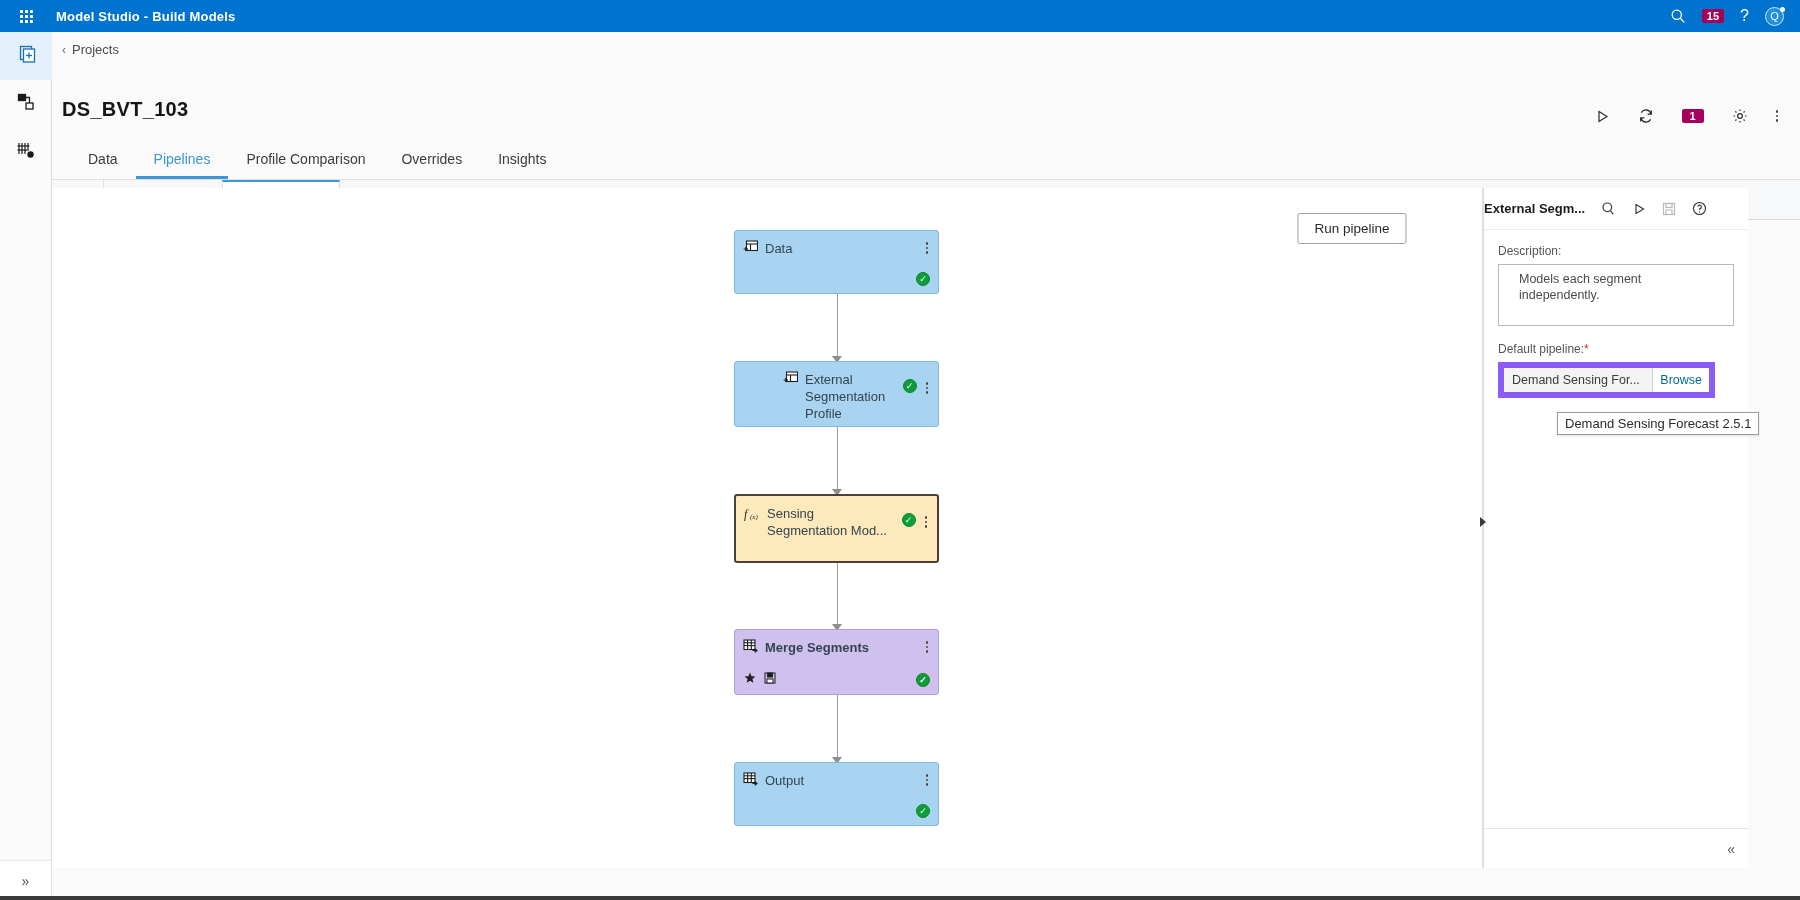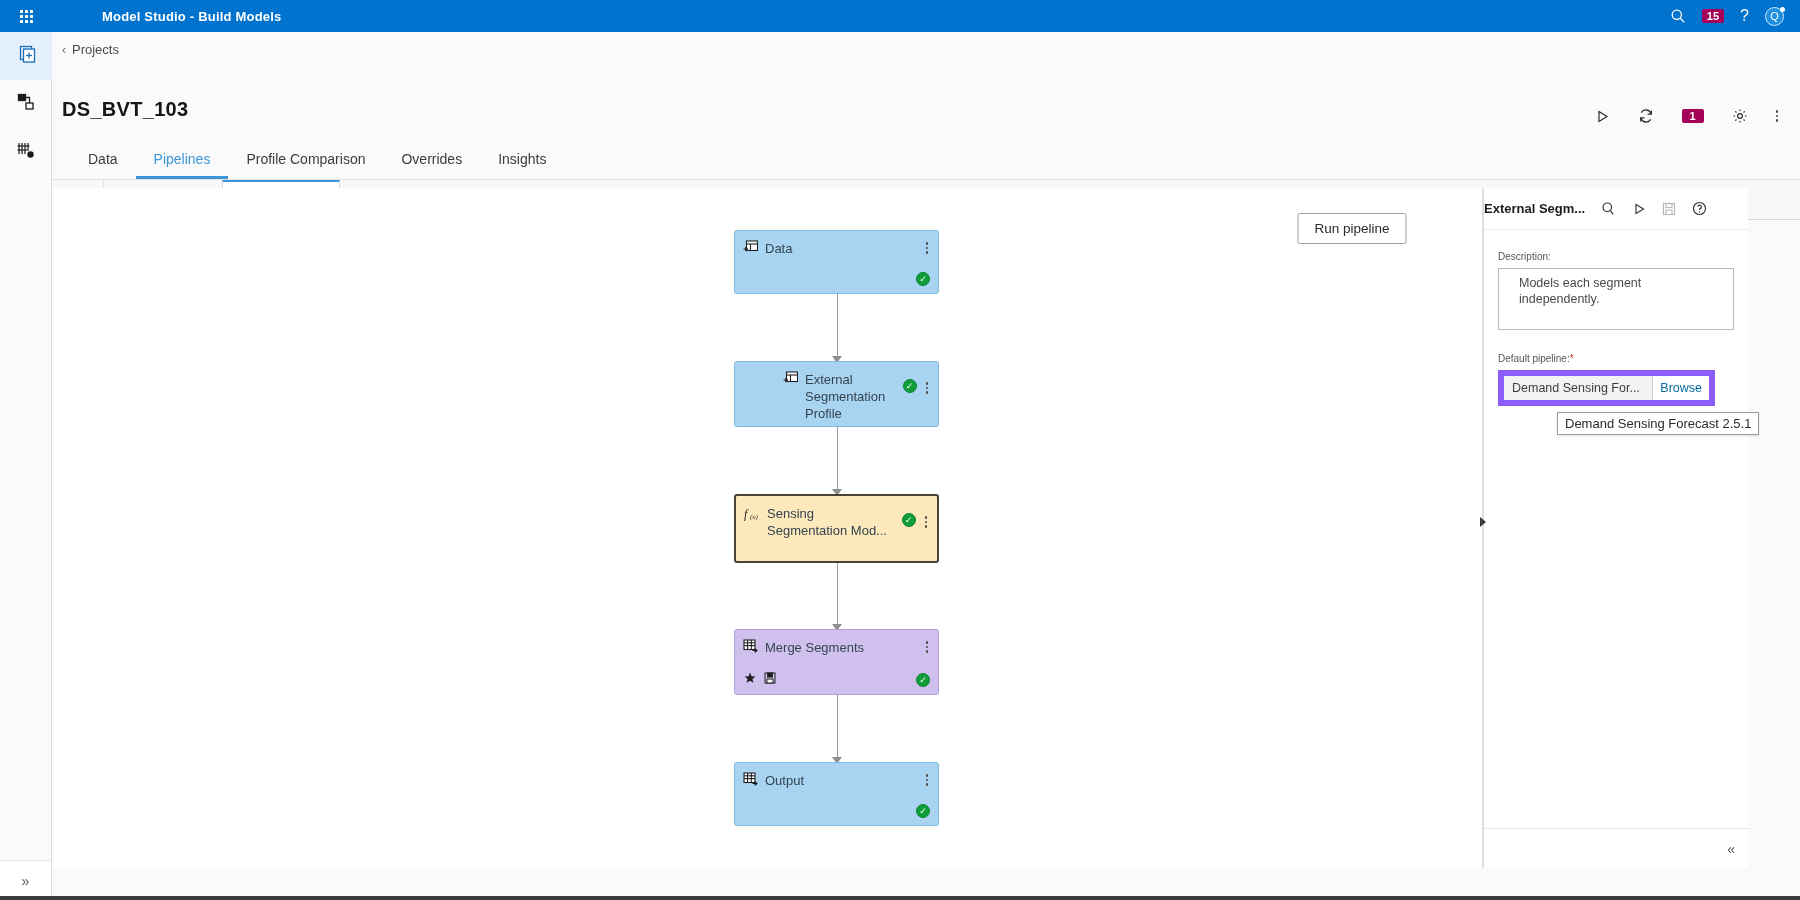--- a/index.html
+++ b/index.html
@@ -7,21 +7,21 @@
     width: 1800px; height: 900px;
     font-family: "Liberation Sans", sans-serif;
     background: #ffffff;
     overflow: hidden;
   }
   body { position: relative; }
 
   
   .appbar {
     position: absolute; top: 0; left: 0; width: 1800px; height: 32px;
-    background: #0073cf; display: flex; align-items: center; gap: 46px;
+    background: #0073cf; display: flex; align-items: center;
   }
   .appbar .waffle {
     width: 52px; height: 32px; display: flex; align-items: center; justify-content: center;
     cursor: pointer;
   }
   .waffle-grid { display: grid; grid-template-columns: repeat(3, 3px); grid-gap: 2px; }
   .waffle-grid i { width: 3px; height: 3px; background: #fff; display: block; border-radius: .5px; }
   .appbar .app-title {
     color: #fff; font-size: 13px; font-weight: bold; letter-spacing: .2px; margin-left: 4px;
   }
@@ -181,21 +181,21 @@
   .rpanel-head {
     height: 42px; display: flex; align-items: center; gap: 16px; padding: 0 0;
     border-bottom: 1px solid #ececec;
   }
   .rpanel-title {
     font-size: 13px; font-weight: bold; color: #1c1c1c; white-space: nowrap;
   }
   .rp-icon { color: #3a3a3a; cursor: pointer; display: flex; align-items: center; }
   .rp-icon.disabled { color: #b9b9b9; }
   .rpanel-body { padding: 14px 14px 0 14px; position: relative; }
-  .field-label { font-size: 10px; color: #565656; margin-bottom: 6px; margin-top: 7px; }
+  .field-label { font-size: 12px; color: #565656; margin-bottom: 6px; }
   .req-star { color: #c0392b; }
   .desc-box {
     border: 1px solid #b9b9b9; background: #fff; height: 62px; padding: 6px 20px;
     font-size: 12.5px; color: #4a4a4a; line-height: 16px; overflow: hidden;
   }
   .spacer-16 { height: 16px; }
   .pipeline-row { display: flex; align-items: stretch; border: 6px solid #8b5cf6; width: 217px; }
   .pipeline-value {
     flex: 1; background: #f3f3f3; font-size: 12.5px; color: #3c3c3c;
     padding: 5px 8px; white-space: nowrap; overflow: hidden;
@@ -429,21 +429,21 @@
       <span class="node-label">Sensing Segmentation Mod...</span>
       <span class="status-inline">✓</span>
       <span class="node-kebab kebab-dots" style="padding-top:12px;">
           <i></i>
           <i></i>
           <i></i>
         </span>
     </div>
   </div>
 
-  <div class="node node-purple" style="left:682px; top:441px; height:66px;">
+  <div class="node node-purple" style="left:682px; top:441px; height:66px;font-weight:bold;">
     <div class="node-head">
       <span class="node-icon">
         <svg width="15" height="14" viewBox="0 0 15 14" fill="none" stroke="#1f1f1f" stroke-width="1.1">
           <rect x="1" y="1" width="11" height="9.5" fill="#ffffff"></rect>
           <line x1="1" y1="3.8" x2="12" y2="3.8"></line>
             <line x1="1" y1="6.6" x2="12" y2="6.6"></line>
           <line x1="4.6" y1="1" x2="4.6" y2="10.5"></line>
             <line x1="8.3" y1="1" x2="8.3" y2="10.5"></line>
           <path d="M9.5 11.5 H13.6 M11.8 9.6 L14 11.5 L11.8 13.4" fill="#1f1f1f" stroke="#1f1f1f"></path>
         </svg>

